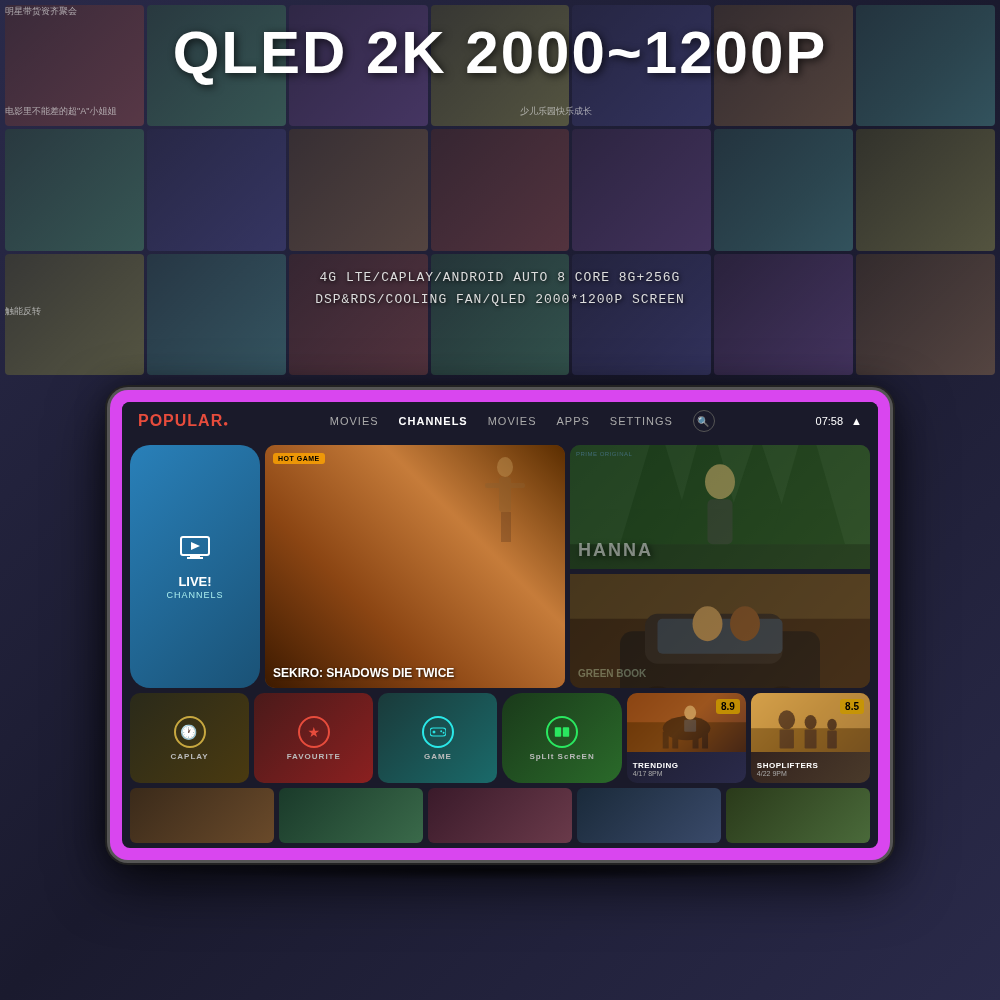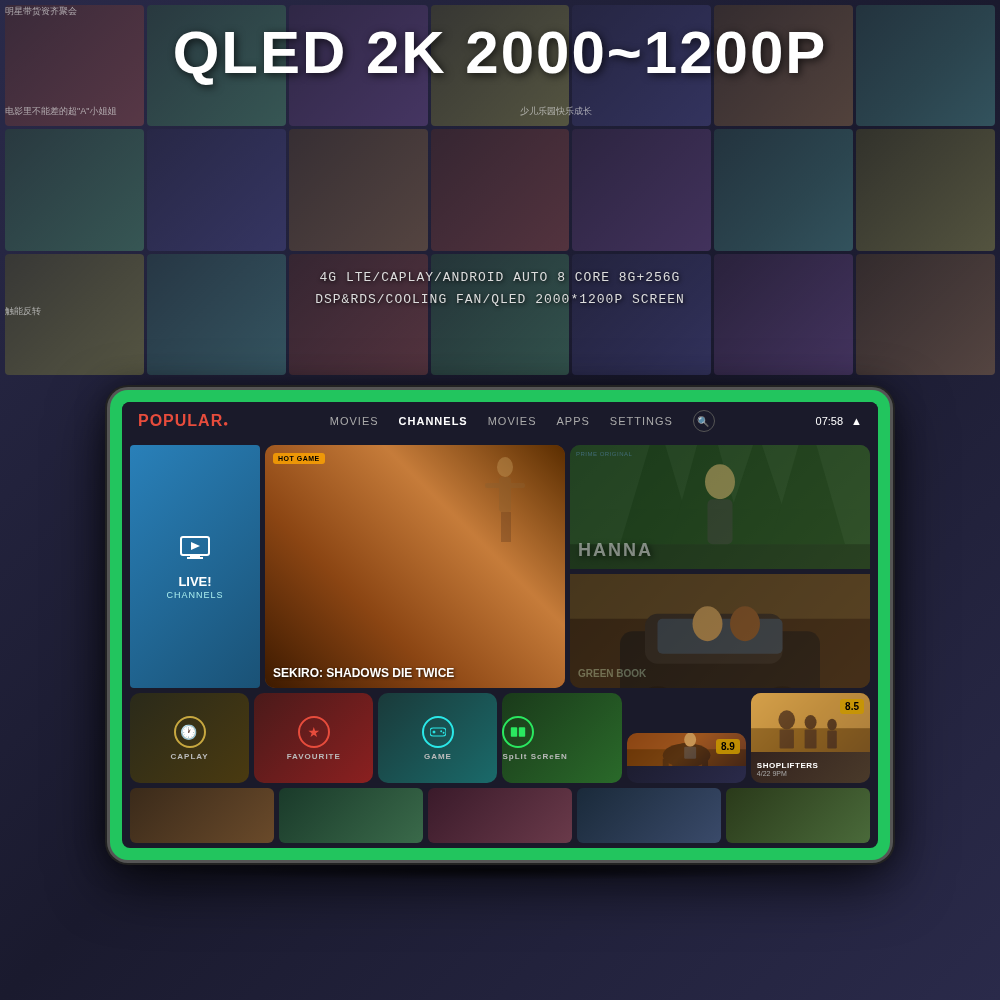--- a/index.html
+++ b/index.html
@@ -53,21 +53,21 @@
     }
 
     
     .device-frame {
       position: absolute;
       left: 50%;
       top: 390px;
       transform: translateX(-50%);
       width: 780px;
       height: 470px;
-      background: #22c55e;
+      background: #d946ef;
       border-radius: 18px;
       box-shadow:
         0 0 0 3px #555,
         0 0 0 5px #222,
         0 20px 60px rgba(0,0,0,0.8),
         0 0 30px rgba(0,0,0,0.5);
       z-index: 10;
       overflow: hidden;
       padding: 12px;
     }
@@ -151,21 +151,21 @@
       grid-template-columns: 130px 1fr 1fr;
       grid-template-rows: 1fr 90px;
       gap: 5px;
       padding: 5px 8px;
       flex: 1;
     }
 
     
     .tile-live {
       background: linear-gradient(135deg, #2980b9, #1a5276);
-      border-radius: 4px;
+      border-radius: 20px;
       display: flex;
       flex-direction: column;
       align-items: center;
       justify-content: center;
       grid-row: 1;
       grid-column: 1;
       position: relative;
     }
 
     .live-icon {
@@ -313,37 +313,37 @@
       border-radius: 10px;
       display: flex;
       flex-direction: column;
       align-items: center;
       justify-content: center;
       gap: 4px;
     }
 
     .tile-split {
       background: linear-gradient(135deg, #1a3a1a, #2a6a2a);
-      border-radius: 10px;
-      display: flex;
-      flex-direction: column;
-      align-items: flex-start;
+      border-radius: 20px;
+      display: flex;
+      flex-direction: column;
+      align-items: center;
       justify-content: center;
       gap: 4px;
     }
 
     .tile-westworld {
       background: linear-gradient(135deg, #1a1a2a, #2a2a4a);
       border-radius: 10px;
       position: relative;
       overflow: hidden;
       display: flex;
+      flex-direction: column;
       justify-content: flex-end;
       padding: 6px;
-      margin-top: 40px;
     }
 
     .tile-westworld-inner {
       background: linear-gradient(135deg, #8b4513, #c67c3a, #1a1a4a);
       position: absolute;
       top: 0; left: 0; right: 0;
       height: 65%;
       border-radius: 10px 10px 0 0;
     }
 

